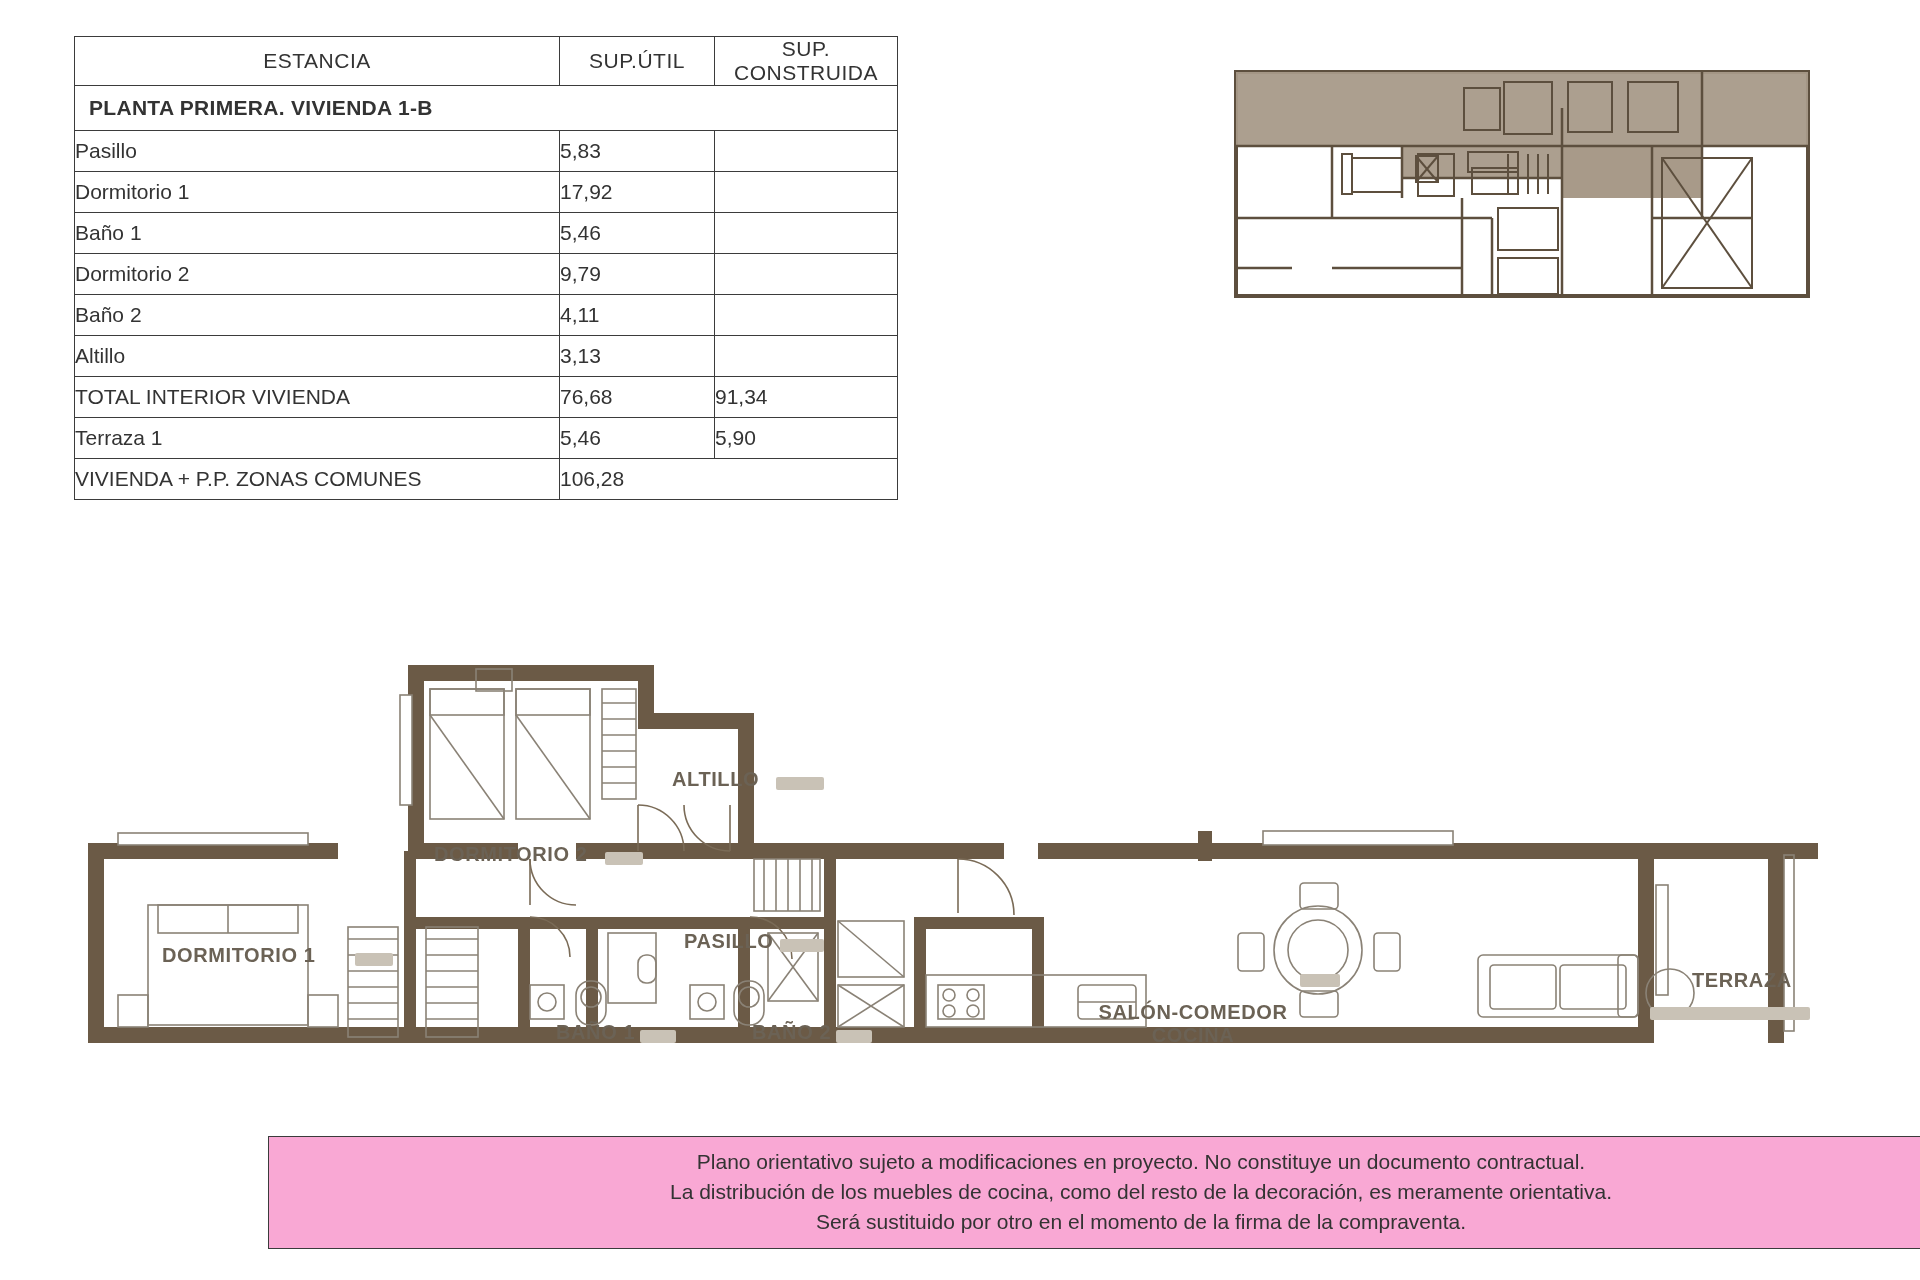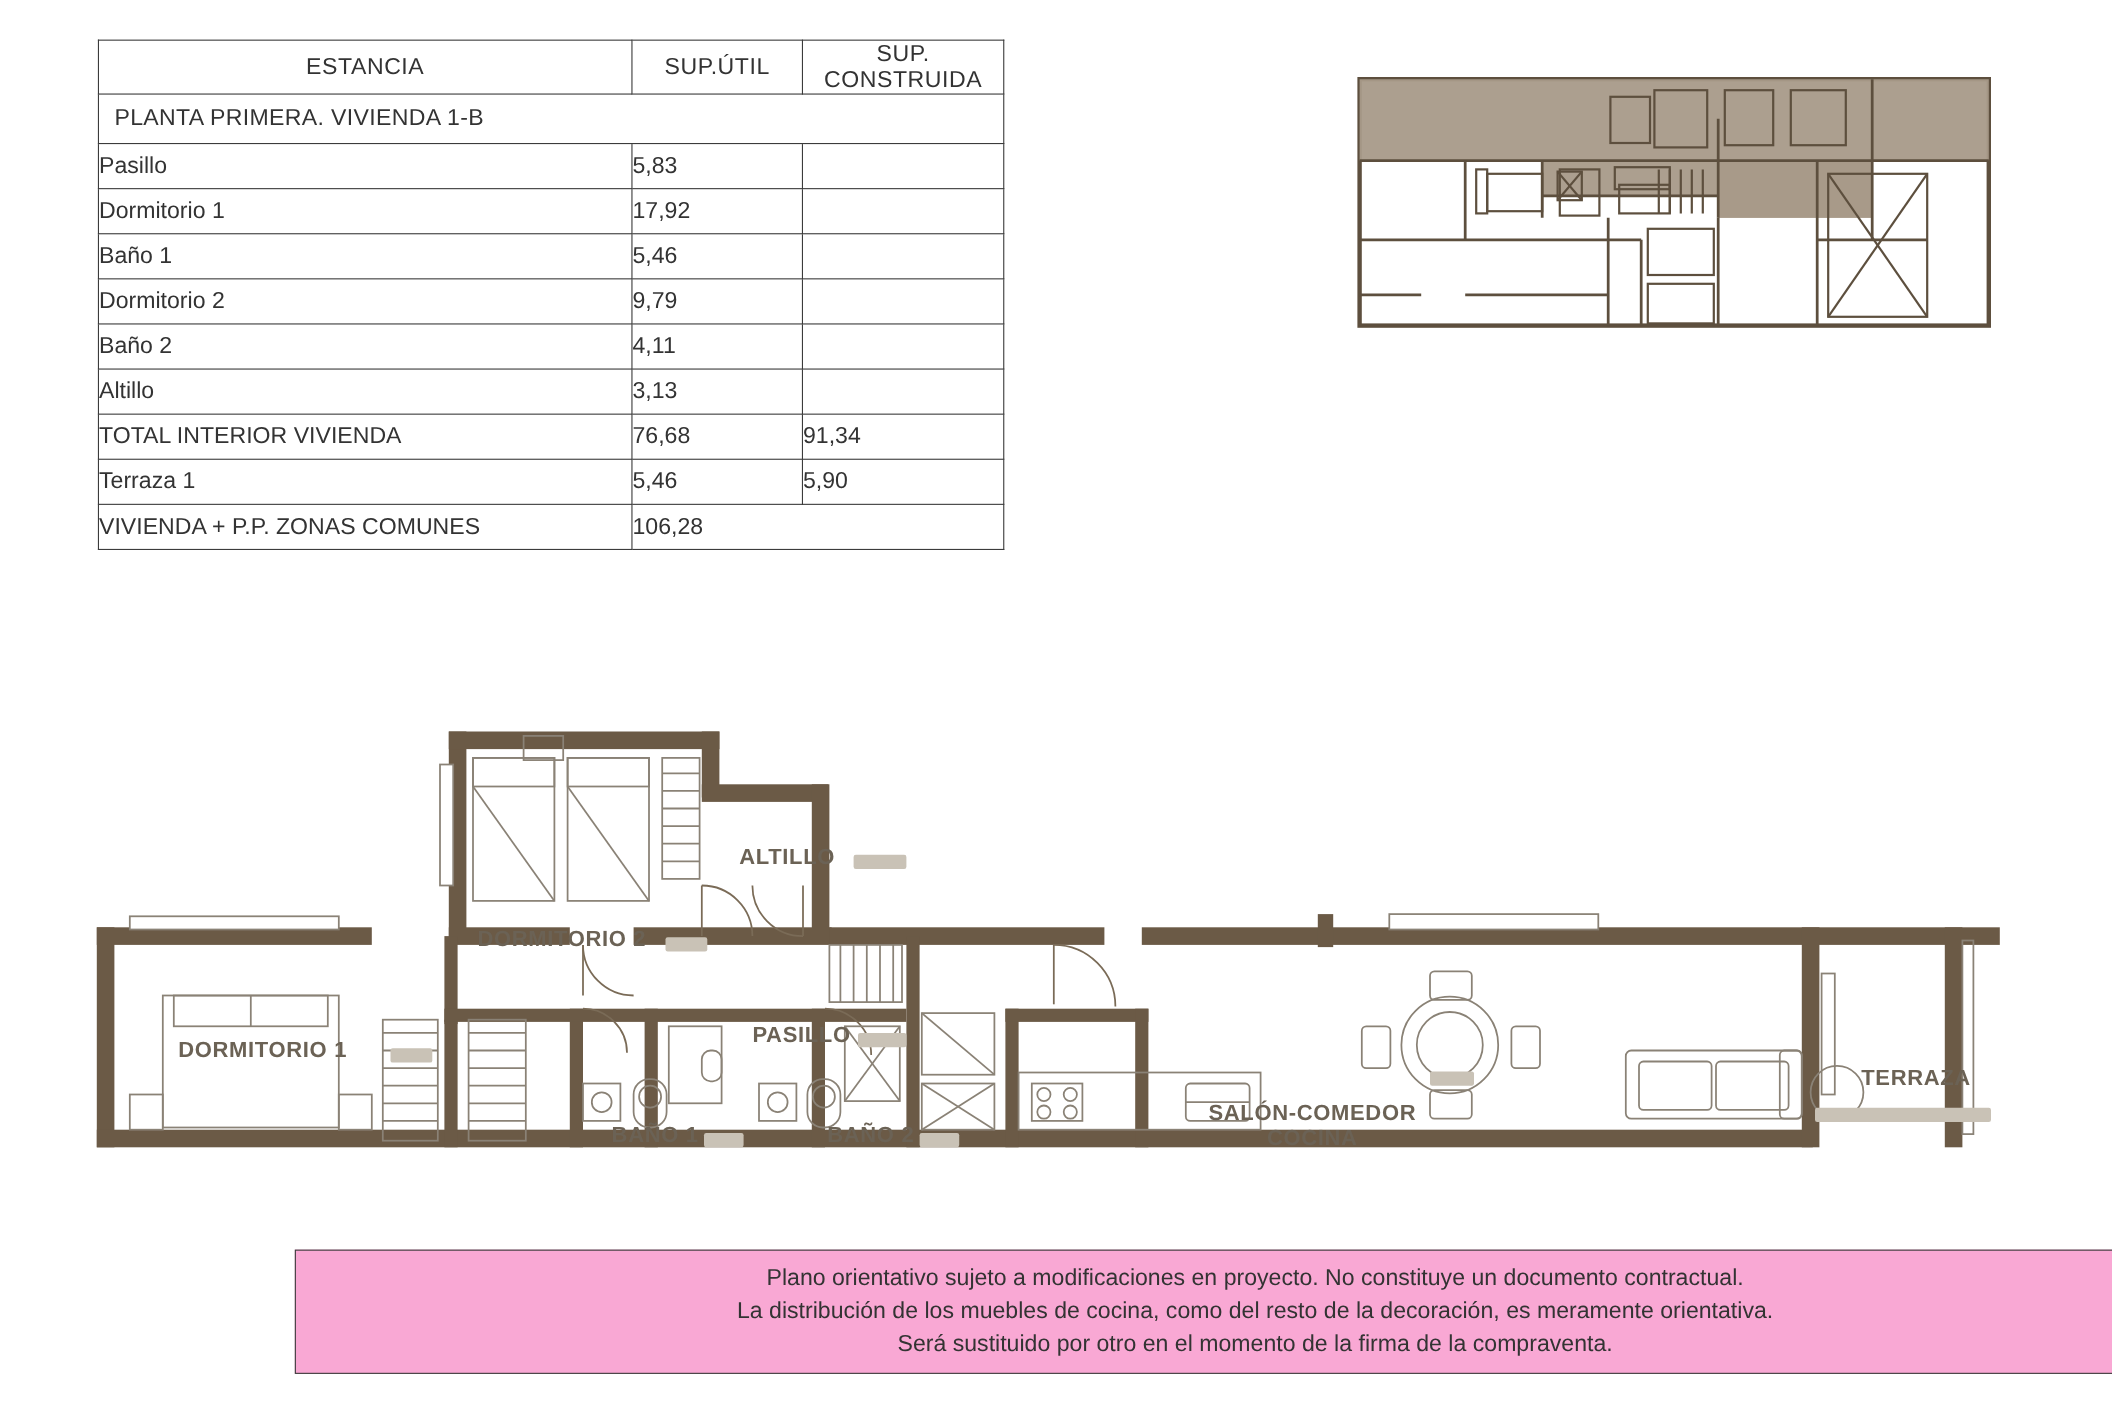--- a/index.html
+++ b/index.html
@@ -12,21 +12,21 @@
     height: 1280px;
     position: relative;
     font-family: "Liberation Sans", sans-serif;
     color: #3b3b3b;
     overflow: hidden;
   }
 
   
   .areas-table {
     position: absolute;
-    left: 89px;
+    left: 74px;
     top: 36px;
     width: 823px;
     border-collapse: collapse;
     table-layout: fixed;
   }
   .areas-table td, .areas-table th {
     border: 1.5px solid #3b3b3b;
     padding: 0;
     height: 40px;
     font-size: 21px;
@@ -46,21 +46,21 @@
   }
   .cell-name {
     padding-left: 14px;
     text-align: left;
     font-size: 21px;
   }
   .cell-num {
     font-size: 21px;
   }
   .row-section td {
-    font-weight: normal;
+    font-weight: bold;
     font-size: 21px;
     letter-spacing: .3px;
     height: 44px;
   }
   .row-section .cell-name { padding-left: 14px; }
   .bold { font-weight: bold; }
   .no-border-right { border-right: none; }
   .span-center { text-align: left; font-weight: bold; font-size: 22px; }
 
   

